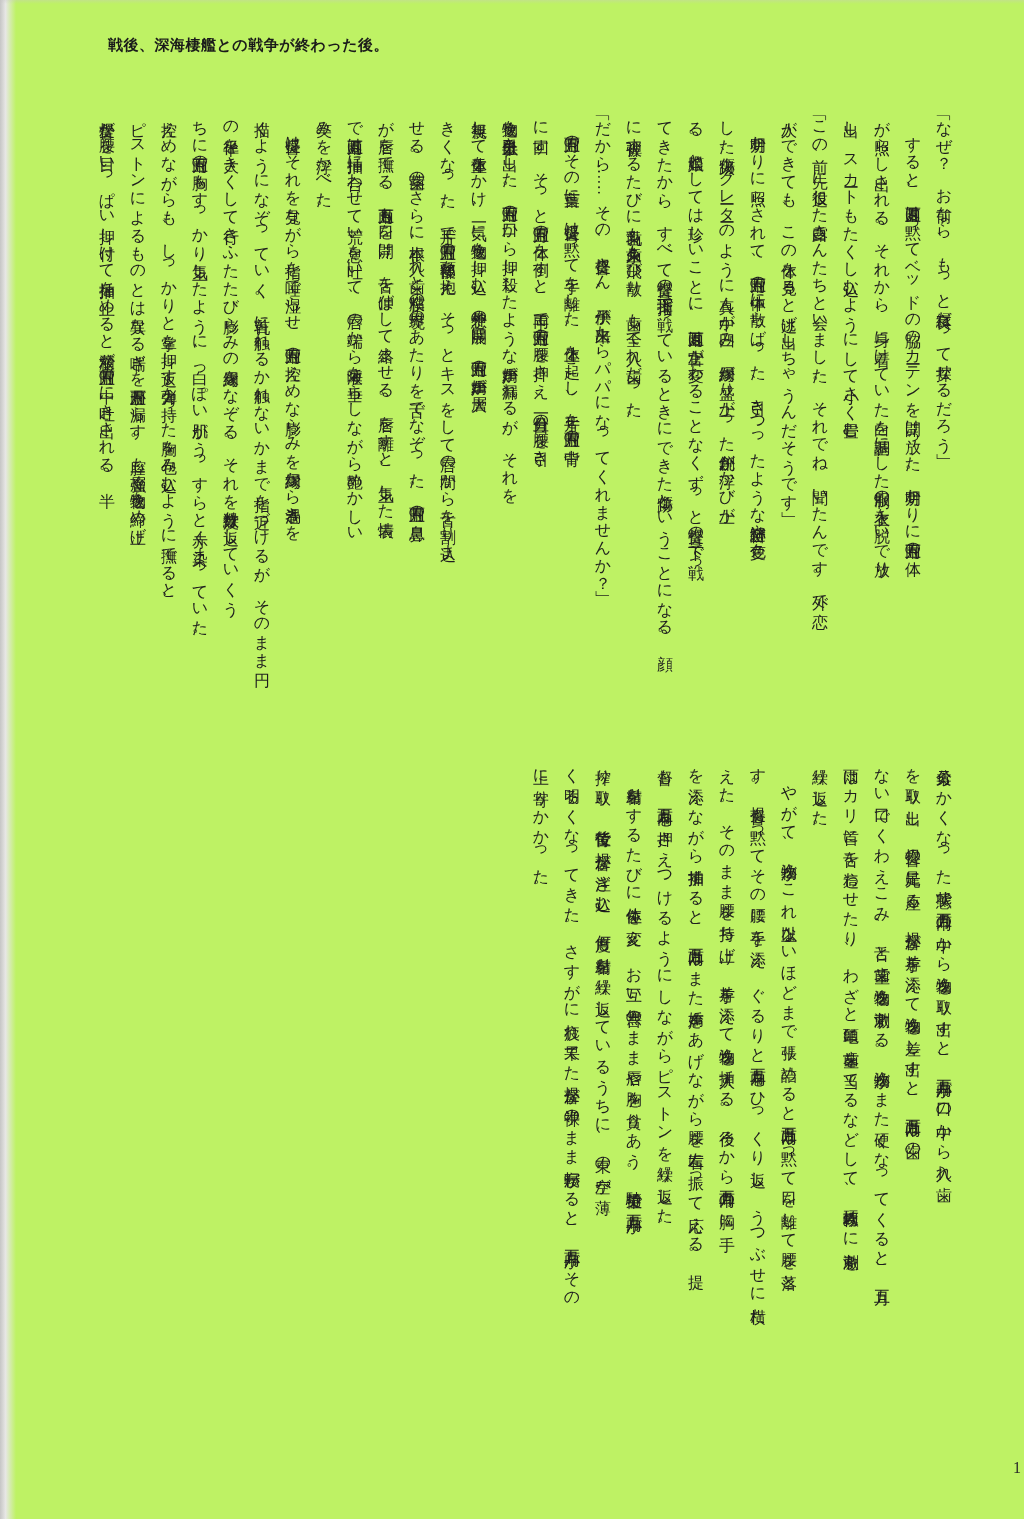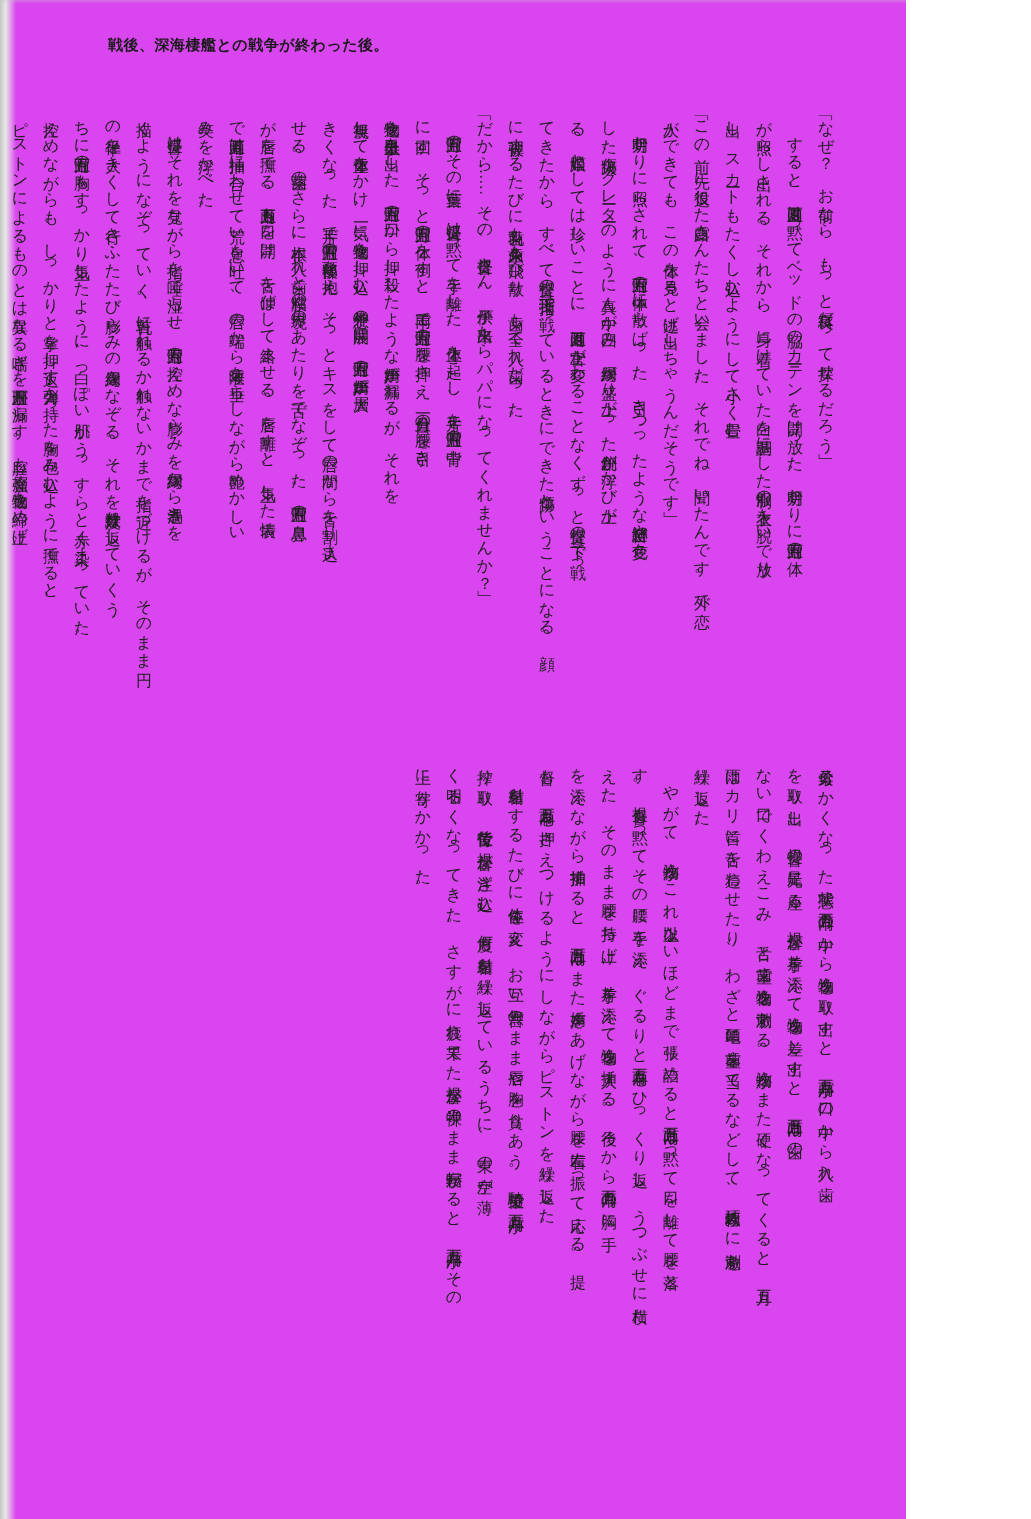--- a/index.html
+++ b/index.html
@@ -2,23 +2,23 @@
 <html lang="ja"><head>
 <meta charset="utf-8">
 <style>
   html, body {
     margin: 0;
     padding: 0;
     background: #ffffff;
   }
   .page {
     position: relative;
-    width: 906px;
+    width: 1024px;
     height: 1519px;
-    background: #d946ef;
+    background: #bef264;
     overflow: hidden;
   }
   .scan-shadow {
     position: absolute;
     left: 0; top: 0; bottom: 0;
     width: 16px;
     background: linear-gradient(to right, #c6c6c5 0%, #e7e7e5 35%, rgba(252,252,250,0) 100%);
   }
   .scan-shadow-top {
     position: absolute;

